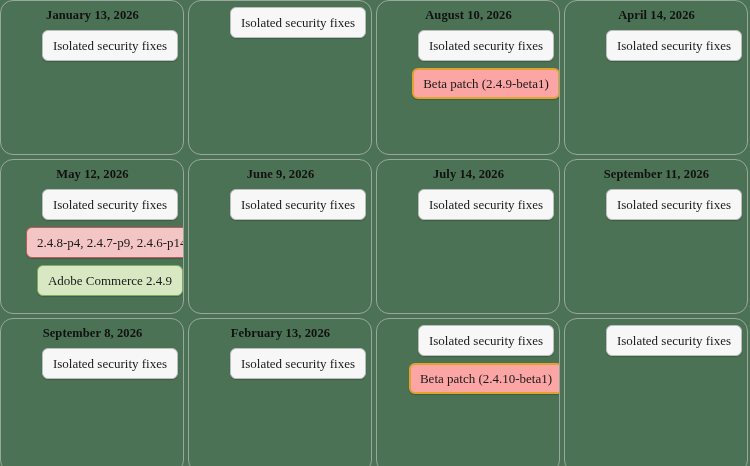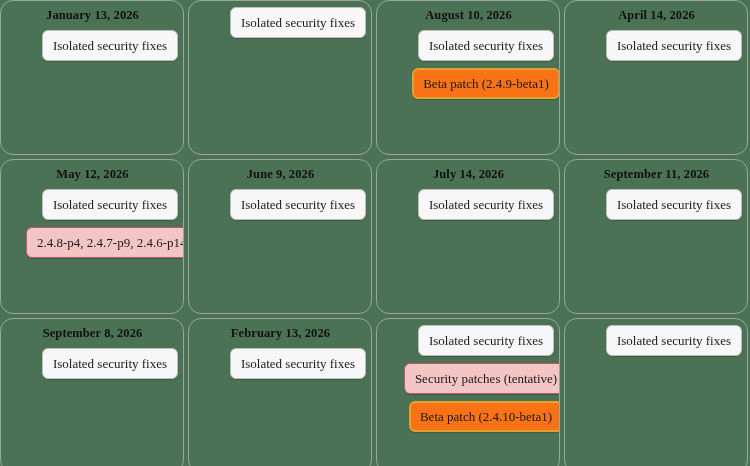--- a/index.html
+++ b/index.html
@@ -56,21 +56,21 @@
     background: #f7f7f7;
     box-shadow: 0 1px 1px rgba(0,0,0,0.18);
     max-width: 100%;
     margin-left: 36px;
   }
   .badge.isolated {
     background: #f7f7f7;
     border-color: #bdbdbd;
   }
   .badge.beta {
-    background: #f97316;
+    background: #fca5a5;
     border: 2px solid #e0a32e;
     padding: 5px 9px;
   }
   .badge.security-definitive,
   .badge.security-tentative {
     background: #f3c5c5;
     border: 1px solid #c15b5b;
   }
   .badge.release {
     background: #d7e8c3;
@@ -115,20 +115,23 @@
       </div>
     </div>
     <div class="month-cell">
       <div class="month-date">May 12, 2026</div>
       <div class="badge isolated">
         <span class="line">Isolated security fixes</span>
       </div>
       <div class="badge security-definitive">
         <span class="line">2.4.8-p4, 2.4.7-p9, 2.4.6-p14, 2.4.5-p16</span>
       </div>
+      <div class="badge release">
+        <span class="line">Adobe Commerce 2.4.9</span>
+      </div>
     </div>
     <div class="month-cell">
       <div class="month-date">June 9, 2026</div>
       <div class="badge isolated">
         <span class="line">Isolated security fixes</span>
       </div>
     </div>
     <div class="month-cell">
       <div class="month-date">July 14, 2026</div>
       <div class="badge isolated">
@@ -150,23 +153,20 @@
     <div class="month-cell">
       <div class="month-date">February 13, 2026</div>
       <div class="badge isolated">
         <span class="line">Isolated security fixes</span>
       </div>
     </div>
     <div class="month-cell">
       <div class="badge isolated">
         <span class="line">Isolated security fixes</span>
       </div>
-      <div class="badge security-tentative">
-        <span class="line">Security patches (tentative)</span>
-      </div>
       <div class="badge beta">
         <span class="line">Beta patch (2.4.10-beta1)</span>
       </div>
     </div>
     <div class="month-cell">
       <div class="badge isolated">
         <span class="line">Isolated security fixes</span>
       </div>
     </div>
   </div>

